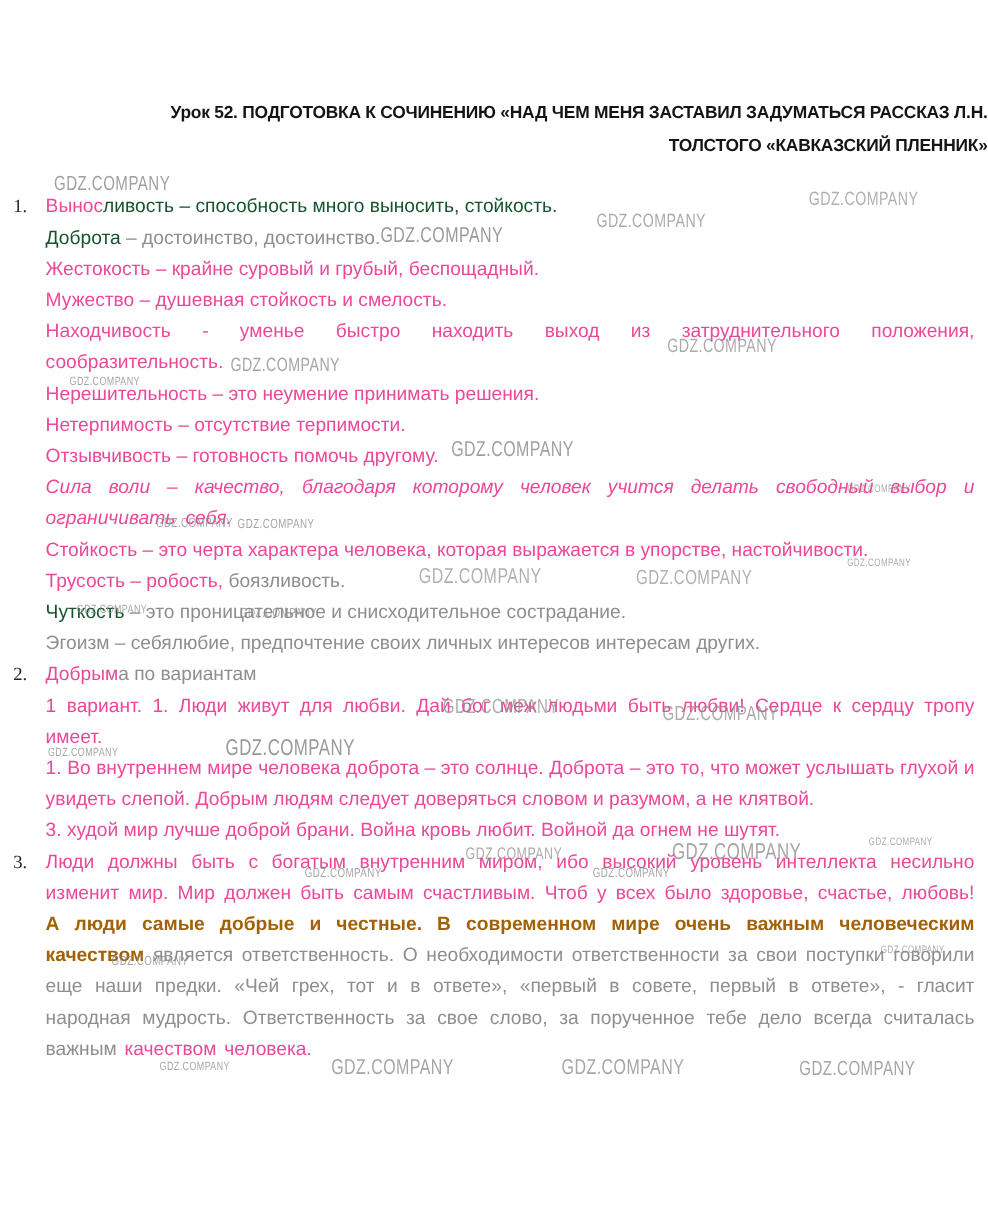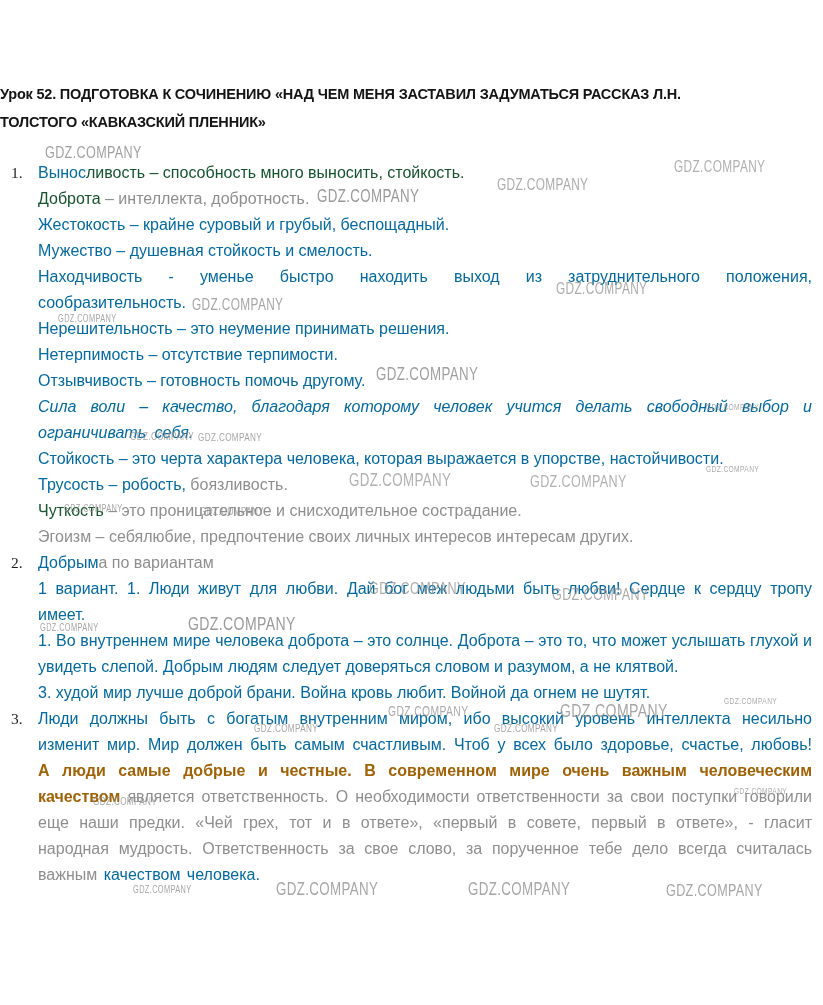--- a/index.html
+++ b/index.html
@@ -8,21 +8,21 @@
     width: 823px;
     height: 1005px;
     background: #ffffff;
     overflow: hidden;
     font-family: "Liberation Sans", sans-serif;
     color: #2a2a2a;
   }
   
   .title {
     margin: 80px 0 0 0;
-    text-align: left;
+    text-align: right;
     font-weight: bold;
     font-size: 14.5px;
     letter-spacing: -0.2px;
     line-height: 28px;
     color: #141414;
   }
   .title .tl { display: block; white-space: nowrap; }
   
   .list { margin-top: 24px; }
   .li { display: flex; align-items: flex-start; }
@@ -42,21 +42,21 @@
     font-size: 16px;
     line-height: 26px;
   }
   .just { text-align: justify; }
   .ws10 { word-spacing: 10px; }
   .ws4  { word-spacing: 4px; font-style: italic; }
   .ws2  { word-spacing: 2px; }
   .mb16 { margin-bottom: 16px; }
   .mb13 { margin-bottom: 13px; }
   .mb12 { margin-bottom: 12px; }
-  .t-dark  { color: #0369a1; }
+  .t-dark  { color: #ec4899; }
   .t-dim   { color: #a16207; font-weight: bold; }
   .t-mid   { color: #14532d; }
   .t-faded { color: #8e8e8e; }
   
   .wm {
     position: absolute;
     font-family: "Liberation Sans", sans-serif;
     color: #8f8f8f;
     white-space: nowrap;
     letter-spacing: 0.5px;
@@ -109,21 +109,21 @@
     <span class="tl">Урок 52. ПОДГОТОВКА К СОЧИНЕНИЮ «НАД ЧЕМ МЕНЯ ЗАСТАВИЛ ЗАДУМАТЬСЯ РАССКАЗ Л.Н.</span>
     <span class="tl">ТОЛСТОГО «КАВКАЗСКИЙ ПЛЕННИК»</span>
   </h1>
 
   <div class="list">
 
     <div class="li">
       <div class="num">1.</div>
       <div class="content">
         <p><span class="t-dark">Вынос</span><span class="t-mid">ливость – способность много выносить, стойкость.</span></p>
-        <p><span class="t-mid">Доброта</span><span class="t-faded"> – интеллекта, добротность.</span></p>
+        <p><span class="t-mid">Доброта</span><span class="t-faded"> – достоинство, достоинство.</span></p>
         <p class="t-dark">Жестокость – крайне суровый и грубый, беспощадный.</p>
         <p class="t-dark">Мужество – душевная стойкость и смелость.</p>
         <p class="t-dark just ws10">Находчивость - уменье быстро находить выход из затруднительного положения, сообразительность.</p>
         <p class="t-dark">Нерешительность – это неумение принимать решения.</p>
         <p class="t-dark">Нетерпимость – отсутствие терпимости.</p>
         <p class="t-dark">Отзывчивость – готовность помочь другому.</p>
         <p class="t-dark just ws4">Сила воли – качество, благодаря которому человек учится делать свободный выбор и ограничивать себя.</p>
         <p class="t-dark">Стойкость – это черта характера человека, которая выражается в упорстве, настойчивости.</p>
         <p><span class="t-dark">Трусость – робость, </span><span class="t-faded">боязливость.</span></p>
         <p><span class="t-mid">Чуткость</span><span class="t-faded"> – это проницательное и снисходительное сострадание.</span></p>

